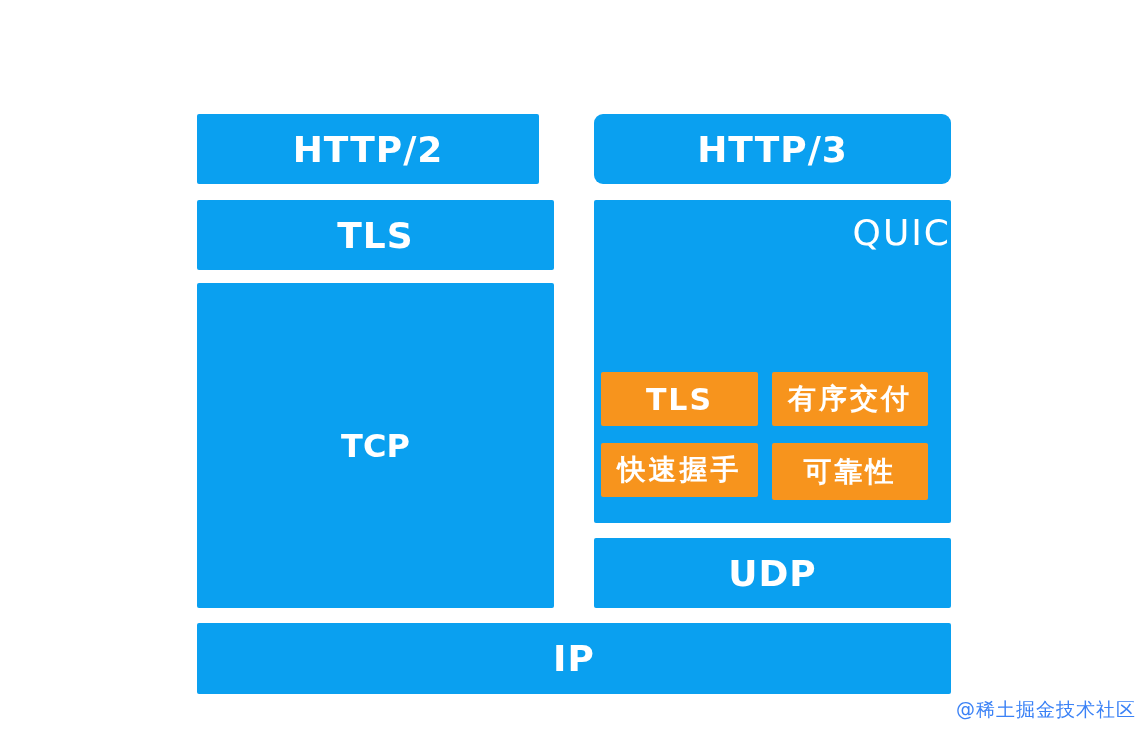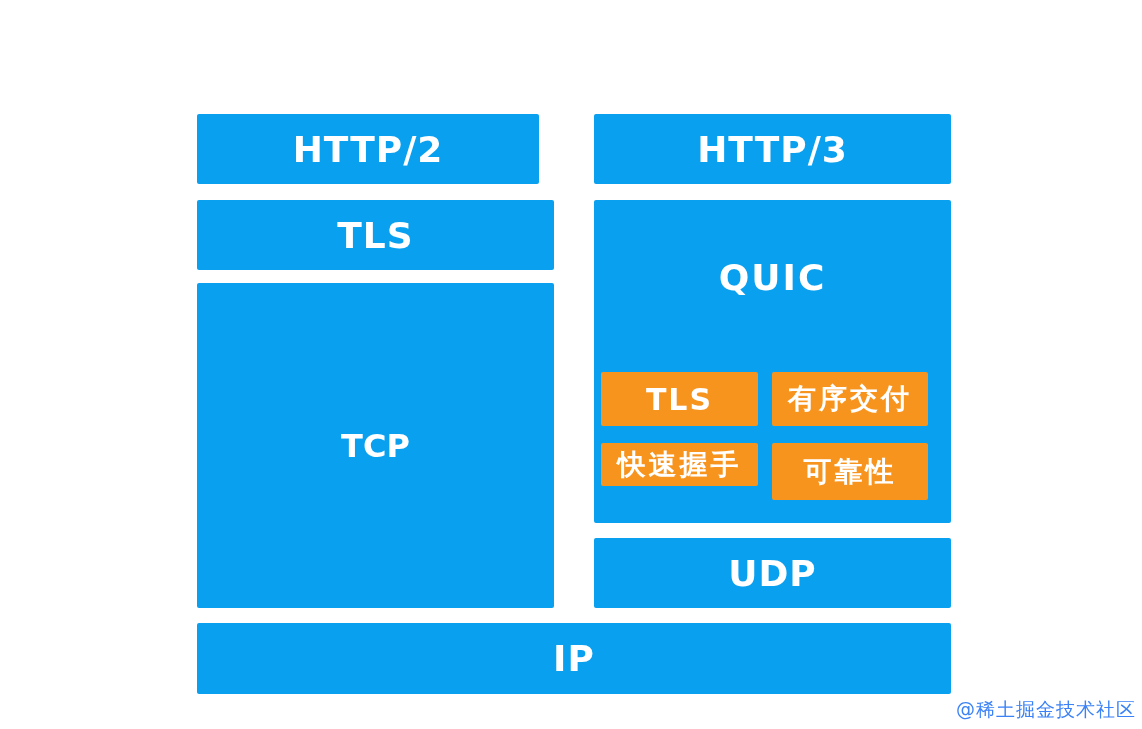--- a/index.html
+++ b/index.html
@@ -25,52 +25,51 @@
   }
   .blk-label {
     letter-spacing: 1px;
     font-size: 36px;
   }
   
   .http2 { left: 197px; top: 114px; width: 342px; height: 70px; }
   .tls   { left: 197px; top: 200px; width: 357px; height: 70px; }
   .tcp   { left: 197px; top: 283px; width: 357px; height: 325px; font-size: 32px; }
   
-  .http3 { left: 594px; top: 114px; width: 357px; height: 70px; }
+  .http3 { left: 594px; top: 114px; width: 357px; height: 70px; border-radius: 9px; }
   .quic  { left: 594px; top: 200px; width: 357px; height: 323px; display: block; }
   .udp   { left: 594px; top: 538px; width: 357px; height: 70px; }
   
   .ip    { left: 197px; top: 623px; width: 754px; height: 71px; }
 
   .quic-title {
     position: absolute;
     left: 0; top: 12px; width: 100%;
-    text-align: center;
+    text-align: right;
     font-size: 36px;
-    font-weight: bold;
+    font-weight: normal;
     letter-spacing: 2px;
     color: #ffffff;
-    margin-top: 45px;
   }
   .feature {
     position: absolute;
     background: #f7941d;
     color: #ffffff;
     display: flex;
     align-items: center;
     justify-content: center;
     font-weight: bold;
     border-radius: 2px;
     font-size: 28px;
     letter-spacing: 3px;
   }
   .f-multi    { left: 7px;   top: 84px;  width: 332px; height: 59px; letter-spacing: 7px; font-size: 29px; }
   .f-tls      { left: 7px;   top: 172px; width: 157px; height: 54px; font-size: 30px; letter-spacing: 2px; }
   .f-ordered  { left: 178px; top: 172px; width: 156px; height: 54px; }
-  .f-fast     { left: 7px;   top: 243px; width: 157px; height: 43px; }
+  .f-fast     { left: 7px;   top: 243px; width: 157px; height: 54px; }
   .f-reliable { left: 178px; top: 243px; width: 156px; height: 57px; }
 
   .watermark {
     position: absolute;
     right: 6px;
     bottom: 6px;
     font-size: 19px;
     font-weight: normal;
     color: #3b82f6;
     letter-spacing: 1px;

